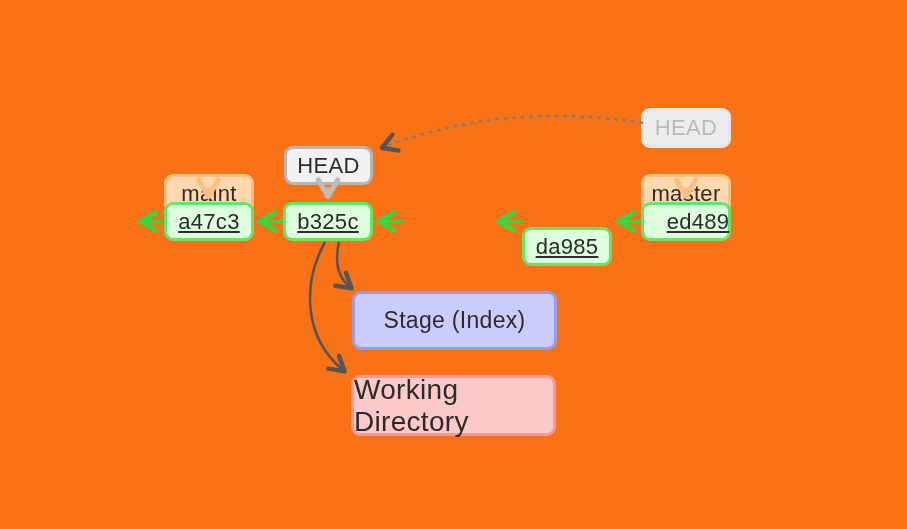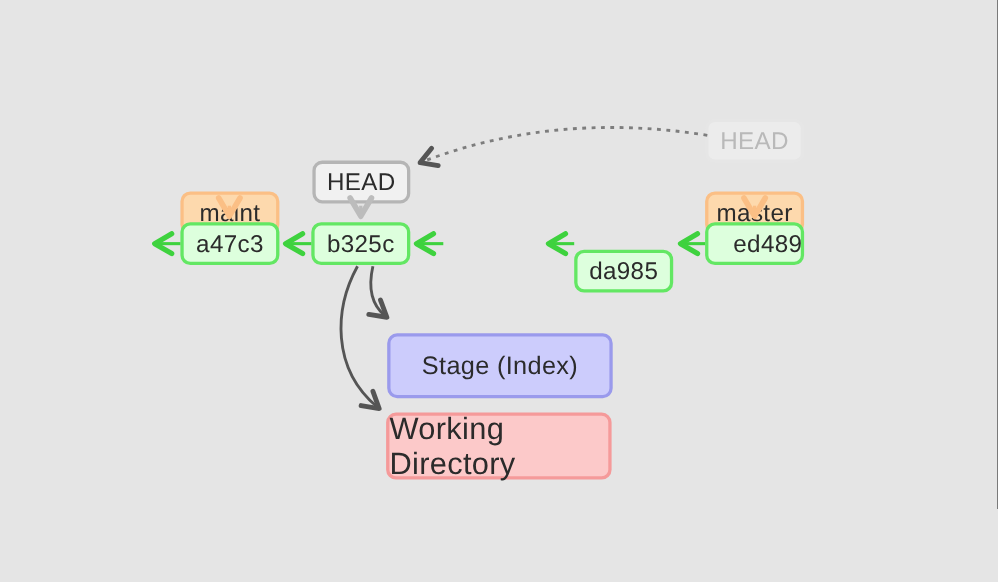--- a/index.html
+++ b/index.html
@@ -1,36 +1,37 @@
 <!DOCTYPE html>
 <html><head>
 <meta charset="utf-8">
 <style>
   html,body{margin:0;padding:0;background:#000;}
   .canvas{
     position:relative;
     width:907px;height:529px;
-    background:#e5e5e5;
+    background:#f97316;
     font-family:"Liberation Sans", sans-serif;
     overflow:hidden;
   }
   .node{
     position:absolute;
     box-sizing:border-box;
     display:flex;align-items:center;justify-content:center;
     border-radius:9px;
     font-size:22px;
     color:#2b2b2b;
     letter-spacing:0.3px;
   }
   
   .commit{
     width:90px;height:39px;top:202px;
     background:#ddffdd;
     border:3.5px solid #63e763;
+    text-decoration:underline;
   }
   
   .branch{
     width:90px;height:39px;top:146px;
     background:#fdd9ad;
     border:3.5px solid #fbbf85;
     margin-top:28px;
   }
   
   .headbox{
@@ -43,21 +44,20 @@
     width:90px;height:40px;top:108px;
     background:#ececec;
     border:3.5px solid #e6e6e6;
     color:#b9b9b9;
   }
   .stage{
     left:352px;top:291px;width:205px;height:59px;
     background:#ccccfc;
     border:3.5px solid #9a9aec;
     font-size:23px;
-    margin-top:12px;
   }
   .wd{
     left:351px;top:375px;width:205px;height:61px;
     background:#fcc9c9;
     border:3.5px solid #f59a9a;
     font-size:28px;
   }
   svg.arrows{position:absolute;left:0;top:0;pointer-events:none;}
   .shaft-green{stroke:#3ed23e;stroke-width:2.8;fill:none;}
   .shaft-orange{stroke:#fbbf85;stroke-width:3;fill:none;}

